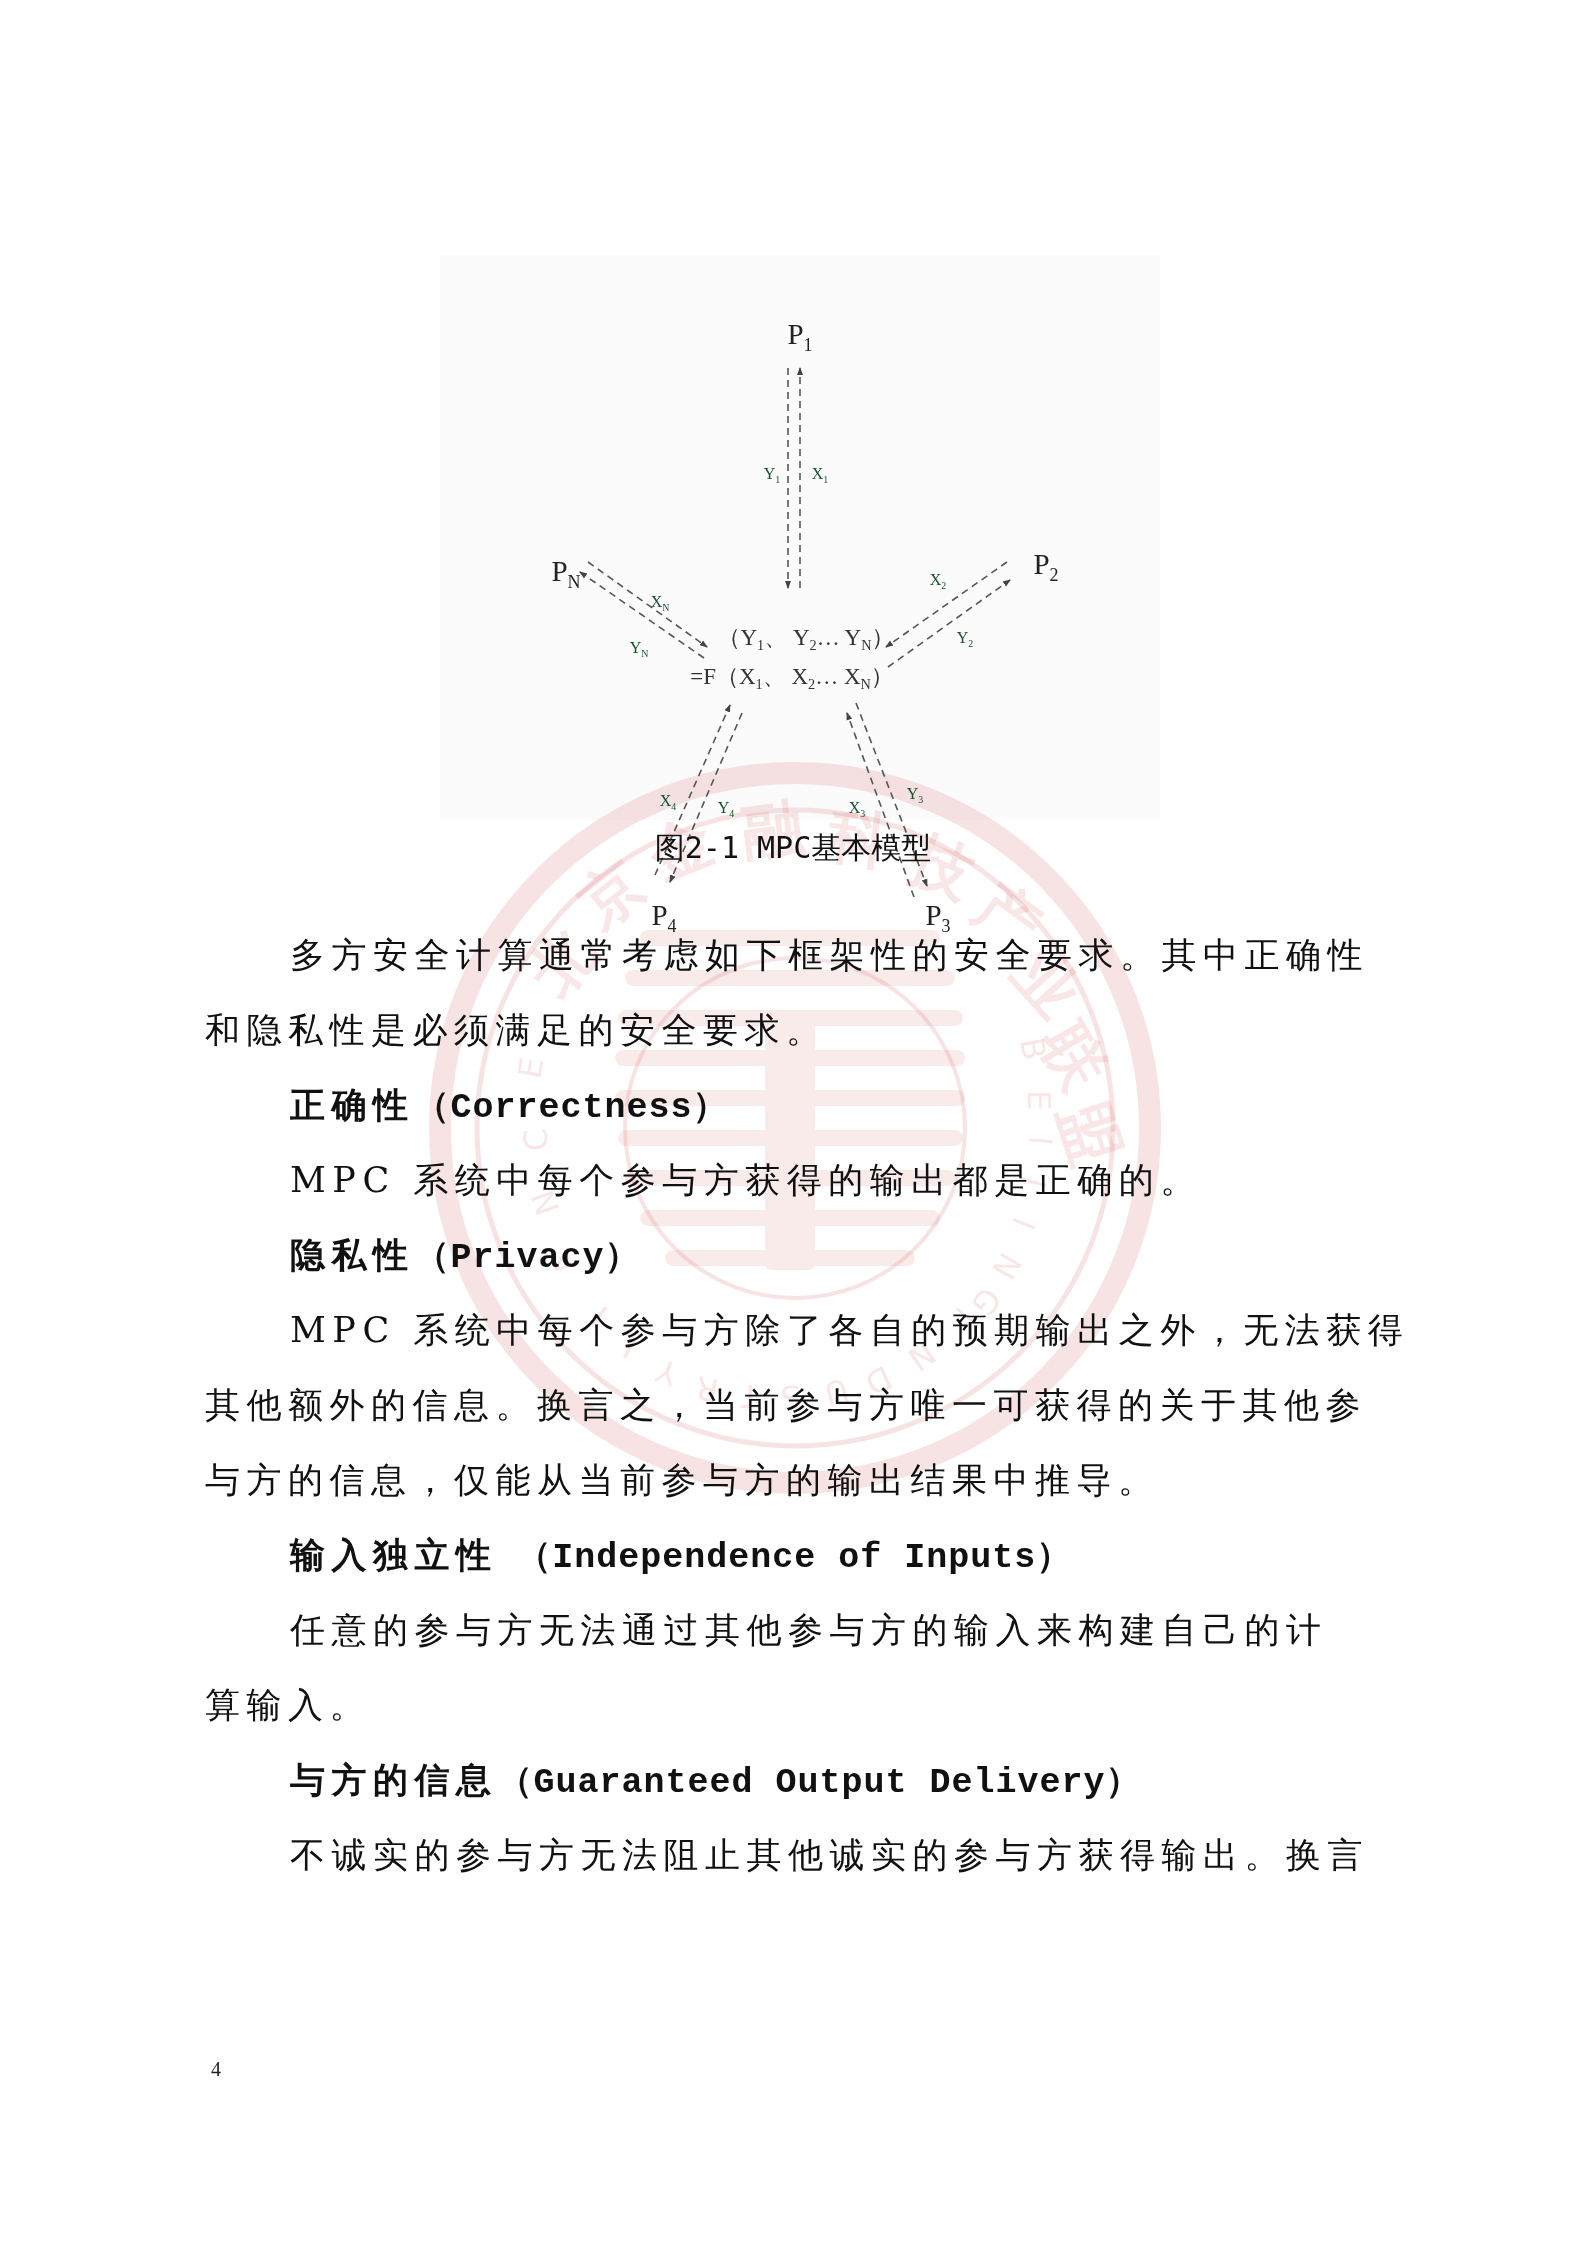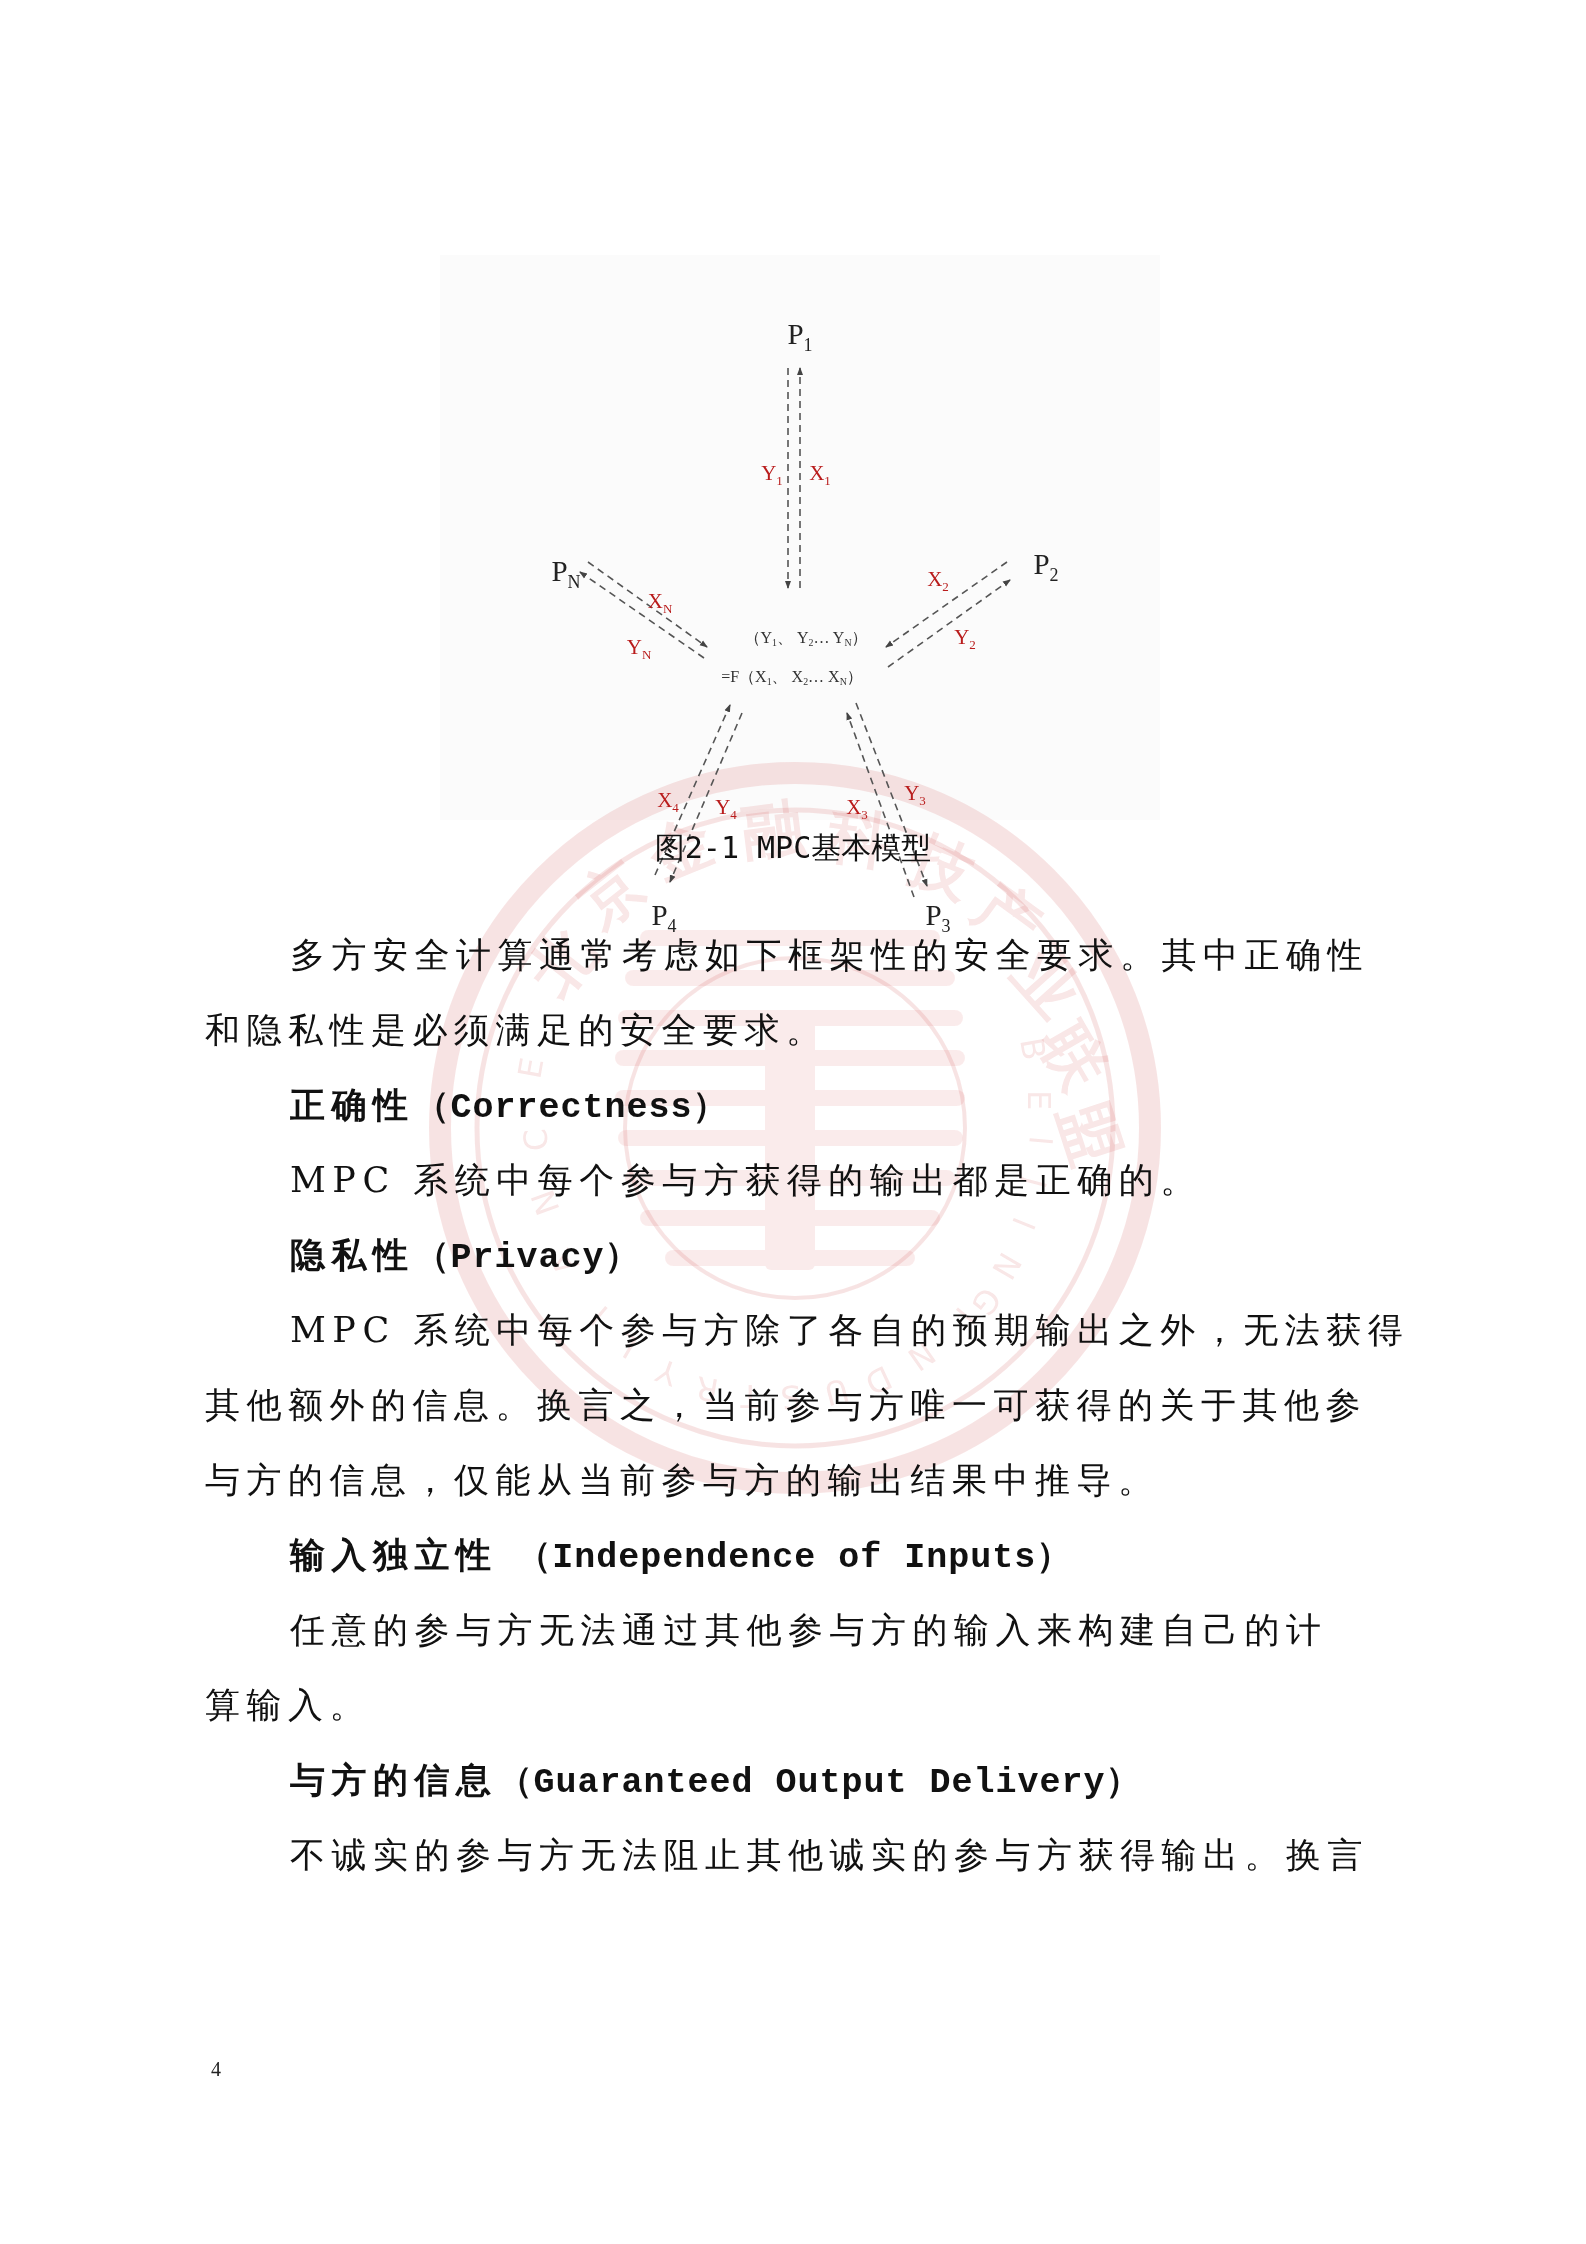--- a/index.html
+++ b/index.html
@@ -3,22 +3,22 @@
 <meta charset="utf-8">
 <style>
   html, body { margin: 0; padding: 0; background: #ffffff; }
   body { width: 1586px; height: 2244px; position: relative; overflow: hidden; font-family: "DejaVu Serif", "Liberation Serif", serif; color: #111; }
   .page { position: absolute; left: 0; top: 0; width: 1586px; height: 2244px; }
   .figure-bg { position: absolute; left: 440px; top: 255px; width: 720px; height: 565px; background: #fbfbfb; }
   .watermark { position: absolute; left: 0; top: 0; width: 1586px; height: 2244px; pointer-events: none; }
   .diagram { position: absolute; left: 0; top: 0; width: 1586px; height: 1000px; }
   .dlabel { position: absolute; font-family: "Liberation Serif", "DejaVu Serif", serif; color: #222; white-space: nowrap; transform: translate(-50%, -50%); }
   .dlabel.node { font-size: 29px; }
-  .dlabel.edge { font-size: 21px; color: #b91c1c; }
-  .dlabel.center { font-size: 16px; color: #333; }
+  .dlabel.edge { font-size: 16px; color: #14532d; }
+  .dlabel.center { font-size: 23px; color: #333; }
   .dlabel sub { font-size: 0.62em; vertical-align: -0.35em; }
   .caption { position: absolute; left: 0; width: 1586px; top: 828px; text-align: center; font-size: 30px; font-family: "DejaVu Sans Mono", "Liberation Mono", monospace; color: #111; letter-spacing: 0px; }
   .line { position: absolute; left: 205px; width: 1200px; height: 60px; line-height: 60px; font-size: 35px; letter-spacing: 6.5px; white-space: nowrap; font-family: "DejaVu Serif", serif; }
   .line.indent { left: 290px; }
   .line.head { font-weight: bold; }
   .line .latin { font-family: "Liberation Mono", "DejaVu Sans Mono", monospace; letter-spacing: 1px; }
   .pagenum { position: absolute; left: 211px; top: 2058px; font-size: 20px; font-family: "Liberation Serif", serif; color: #222; }
 </style>
 </head>
 <body>

